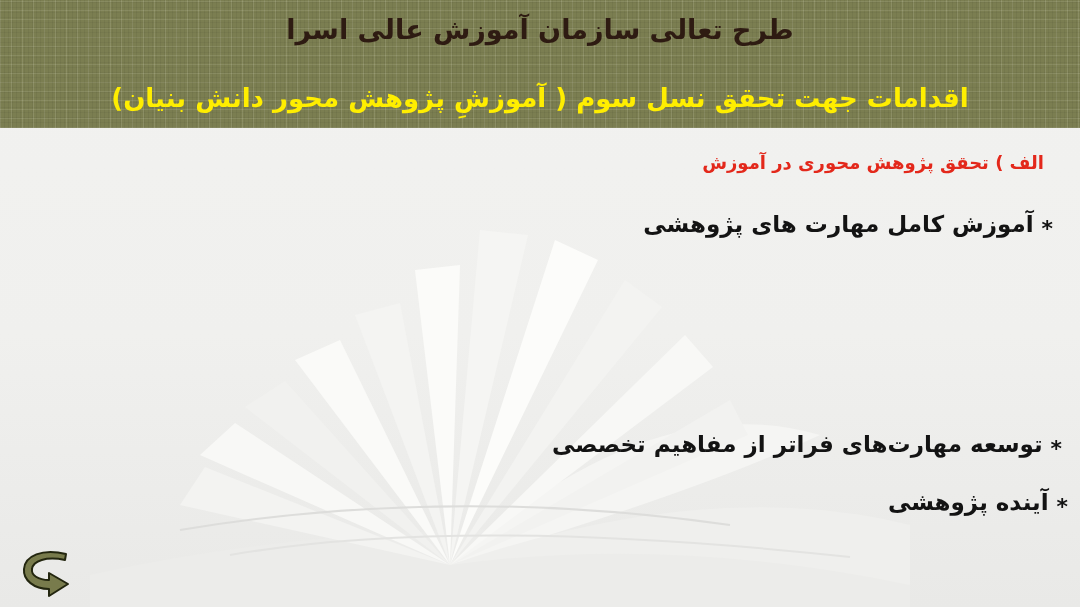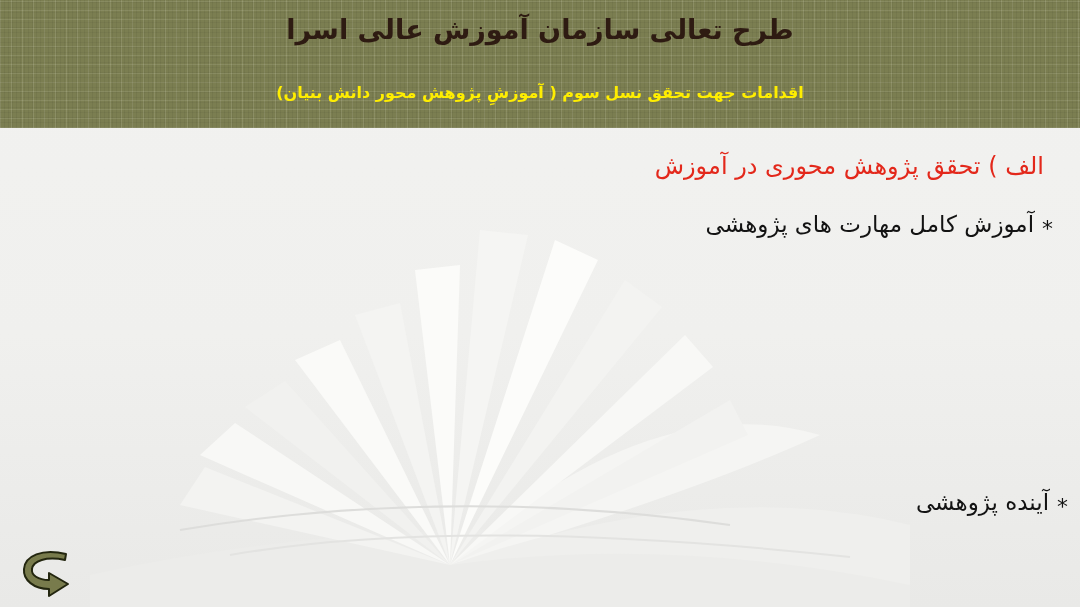--- a/index.html
+++ b/index.html
@@ -19,26 +19,26 @@
       repeating-linear-gradient(0deg,  rgba(0,0,0,.04) 0 1px, transparent 1px 5px);
   }
   .header-title {
     position:absolute; top:14px; left:0; width:100%;
     direction:rtl; text-align:center;
     font-size:27px; font-weight:bold; color:#2e1b12;
   }
   .header-subtitle {
     position:absolute; top:83px; left:0; width:100%;
     direction:rtl; text-align:center;
-    font-size:16px; font-weight:bold; color:#ffee00;
+    font-size:26px; font-weight:bold; color:#ffee00;
   }
   
   .line { position:absolute; direction:rtl; white-space:nowrap; }
-  .heading { font-size:24px; font-weight:normal; color:#e3281b; }
-  .bullet  { font-size:23px; font-weight:normal; color:#131313; }
+  .heading { font-size:18px; font-weight:bold; color:#e3281b; }
+  .bullet  { font-size:23px; font-weight:bold; color:#131313; }
   .bullet .marker { display:inline-block; transform:translateY(4px); margin-left:8px; font-size:.95em; }
   #heading-a { top:152px; right:36px; }
   #bullet-a1 { top:211px; right:27px; }
   #bullet-a2 { top:269px; right:22px; }
   #heading-b { top:372px; right:24px; }
   #bullet-b1 { top:431px; right:18px; }
   #bullet-b2 { top:489px; right:12px; }
   
   .watermark { position:absolute; left:30px; top:185px; width:900px; height:422px; pointer-events:none; }
   .back-arrow { position:absolute; left:20px; top:547px; width:50px; height:54px; cursor:pointer; background:none; border:none; }
@@ -73,20 +73,23 @@
   </svg>
 
   <div class="line heading" id="heading-a">الف ) تحقق پژوهش محوری در آموزش</div>
 
   <div class="line bullet" id="bullet-a1">
     <span class="marker">*</span><span>آموزش کامل مهارت های پژوهشی</span>
   </div>
 
 
 
+  <div class="line bullet" id="bullet-b1">
+    <span class="marker">*</span><span>توسعه مهارت‌های فراتر از مفاهیم تخصصی</span>
+  </div>
 
   <div class="line bullet" id="bullet-b2">
     <span class="marker">*</span><span>آینده پژوهشی</span>
   </div>
 
   <button class="back-arrow" title="">
     <svg viewBox="0 0 50 54" width="50" height="54" aria-hidden="true">
       <path d="M46 7
                C 22 1, 5 9, 4 22
                C 3 33, 14 42, 29 42

